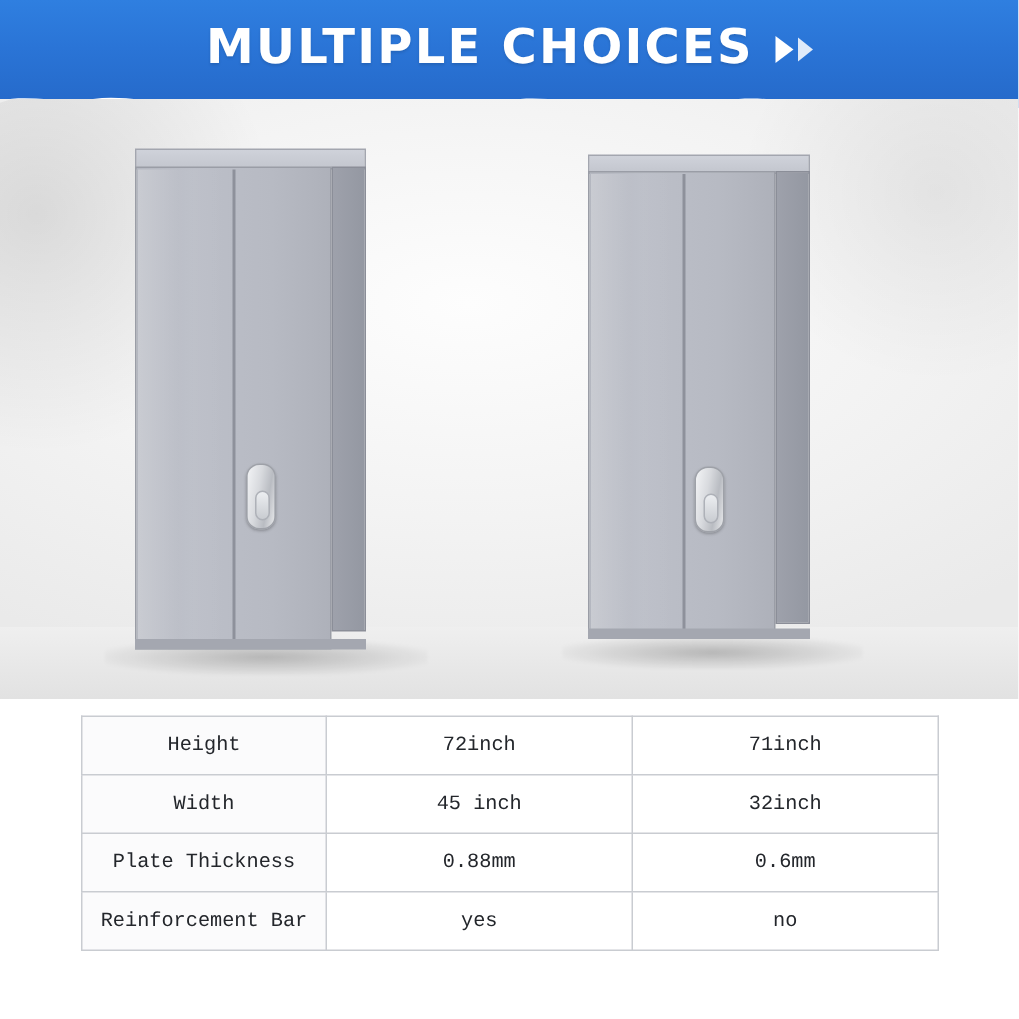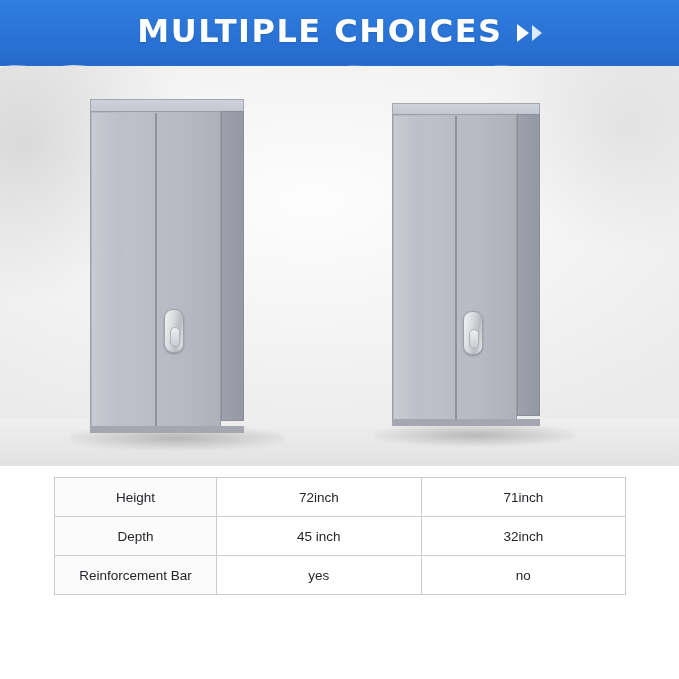--- a/index.html
+++ b/index.html
@@ -184,21 +184,21 @@
     background: #ffffff;
     font-size: 13.5px;
     color: #23262b;
   }
   .spec-table td {
     border: 1px solid #c9ccd1;
     height: 38px;
     text-align: center;
     vertical-align: middle;
     padding: 0 4px;
-    font-family: Liberation Sans, sans-serif;
+    font-family: Liberation Mono, monospace;
   }
   .spec-table td.label {
     width: 158px;
     background: #fbfbfc;
   }
   .spec-table td.val {
     width: 207px;
   }
 </style>
 </head>
@@ -248,23 +248,28 @@
   </div>
 
   <table class="spec-table">
     <tbody>
       <tr>
         <td class="label">Height</td>
         <td class="val">72inch</td>
         <td class="val">71inch</td>
       </tr>
       <tr>
-        <td class="label">Depth</td>
+        <td class="label">Width</td>
         <td class="val">45 inch</td>
         <td class="val">32inch</td>
+      </tr>
+      <tr>
+        <td class="label">Plate Thickness</td>
+        <td class="val">0.88mm</td>
+        <td class="val">0.6mm</td>
       </tr>
       <tr>
         <td class="label">Reinforcement Bar</td>
         <td class="val">yes</td>
         <td class="val">no</td>
       </tr>
     </tbody>
   </table>
 
 </div>

